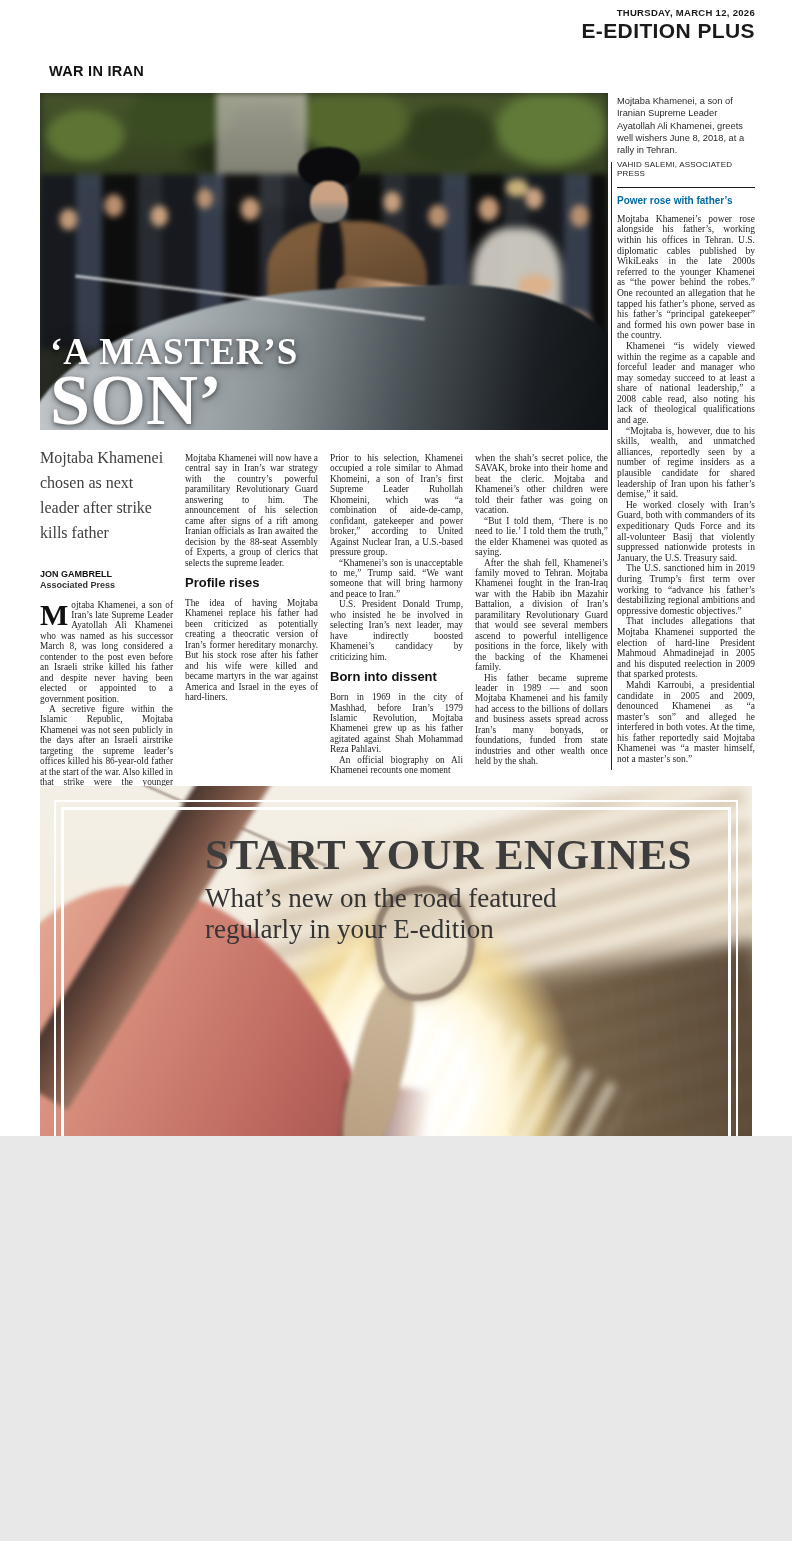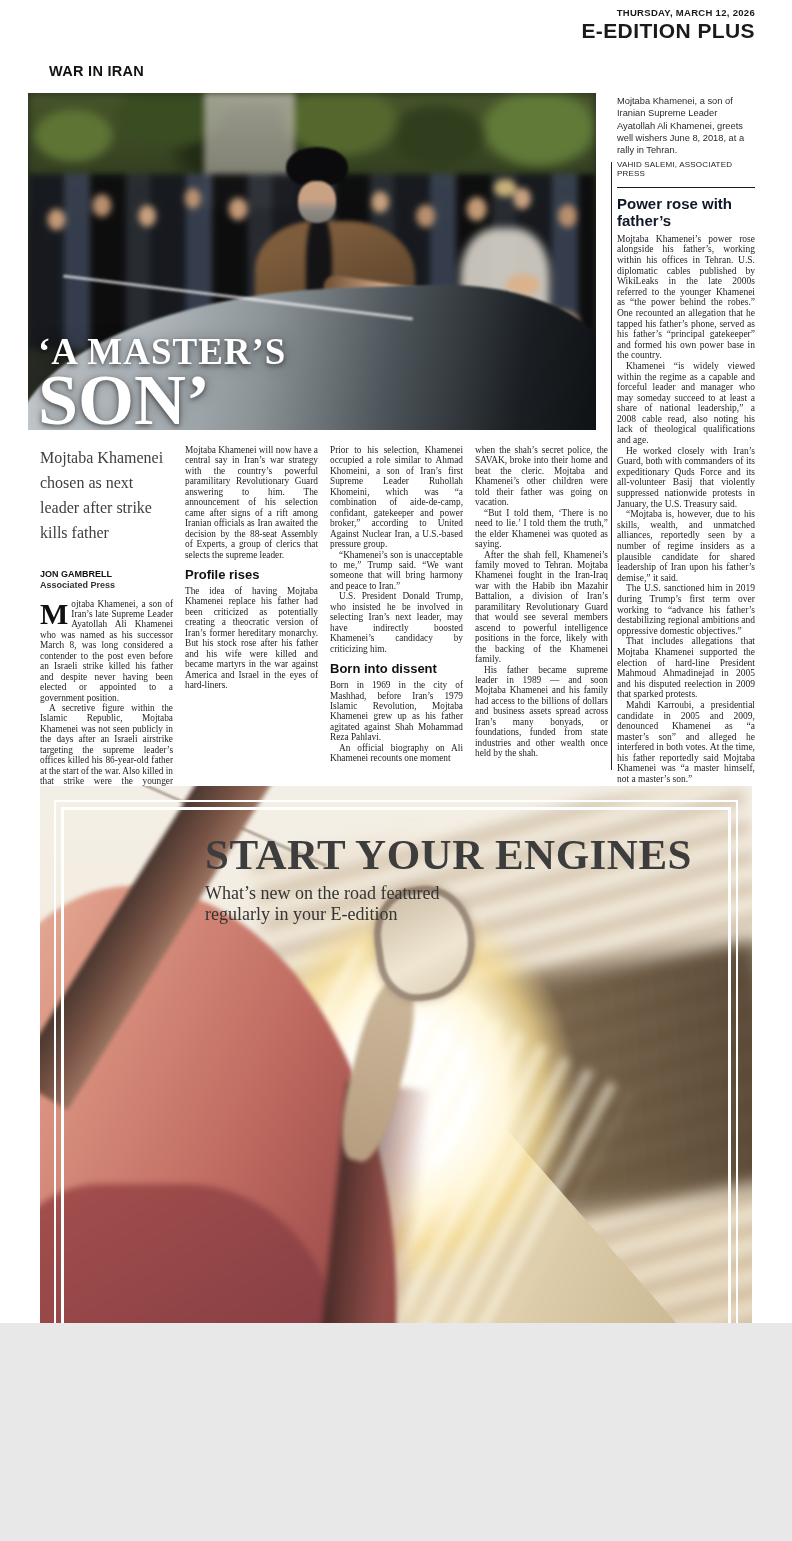--- a/index.html
+++ b/index.html
@@ -1,29 +1,29 @@
 <!DOCTYPE html>
 <html><head>
 <meta charset="utf-8">
 <style>
   * { margin:0; padding:0; box-sizing:border-box; }
   html,body { background:#e8e8e8; }
   .page {
-    position:relative; width:792px; height:1323px; margin:0 auto;
+    position:relative; width:792px; height:1136px; margin:0 auto;
     background:#ffffff; overflow:hidden;
     font-family:"Liberation Serif", serif; color:#1a1a1a;
   }
   
   .masthead { position:absolute; top:7px; right:37px; text-align:right; font-family:"Liberation Sans", sans-serif; }
   .masthead-date { font-size:9.5px; font-weight:bold; letter-spacing:.3px; color:#1a1a1a; }
   .masthead-title { font-size:21px; font-weight:bold; letter-spacing:.4px; color:#1a1a1a; margin-top:1px; }
   
   .kicker { position:absolute; left:40px; top:63px; font-family:"Liberation Sans", sans-serif; font-weight:bold; font-size:14.5px; letter-spacing:.3px; color:#111;margin-left:9px; }
   
-  .hero { position:absolute; left:28px; top:93px; width:568px; height:337px; overflow:hidden; background:#262a22;text-decoration:underline; }
+  .hero { position:absolute; left:40px; top:93px; width:568px; height:337px; overflow:hidden; background:#262a22;text-decoration:underline; }
   .hero .layer { position:absolute; }
   .foliage { left:0; top:0; width:100%; height:42%; filter:blur(4px);
     background:
       radial-gradient(60px 40px at 8% 30%, #5d7434 0 60%, transparent 70%),
       radial-gradient(80px 50px at 25% 15%, #3a4c22 0 60%, transparent 72%),
       radial-gradient(90px 55px at 55% 20%, #54682e 0 55%, transparent 70%),
       radial-gradient(70px 45px at 72% 30%, #2f3e1d 0 60%, transparent 72%),
       radial-gradient(90px 60px at 90% 25%, #617a38 0 55%, transparent 70%),
       radial-gradient(120px 70px at 40% 40%, #222b15 0 55%, transparent 75%),
       linear-gradient(180deg, #46552a 0%, #333f20 60%, #232a18 100%); }
@@ -61,23 +61,23 @@
   .hero-title { position:absolute; left:10px; bottom:2px; color:#fff; font-weight:bold;
     text-shadow:0 2px 5px rgba(0,0,0,.55), 0 0 16px rgba(0,0,0,.35); }
   .hero-title-l1 { font-size:37px; line-height:1.05; letter-spacing:1px; }
   .hero-title-l2 { font-size:72px; line-height:.78; }
   
   .rail { position:absolute; left:617px; top:95px; width:138px; }
   .caption { font-family:"Liberation Sans", sans-serif; font-size:9.3px; line-height:1.33; color:#2b2b2b; }
   .credit { font-family:"Liberation Sans", sans-serif; font-size:8px; margin-top:3px; color:#222; letter-spacing:.2px; }
   .credit b { font-weight:normal; }
   .rail-rule { border:none; border-top:1.5px solid #1a1a1a; margin:9px 0 7px; }
-  .sidebar-head { font-family:"Liberation Sans", sans-serif; font-weight:bold; font-size:15px; color:#0f172a; margin-bottom:5px; }
+  .sidebar-head { font-family:"Liberation Sans", sans-serif; font-weight:bold; font-size:10px; color:#0369a1; margin-bottom:5px; }
   .sidebar p, .acol p { font-size:9.5px; line-height:10.6px; text-align:justify; text-indent:9px; color:#1c1c1c; }
-  .sidebar p.first, .acol p.first { text-indent:0; }
+  .sidebar p.first, .acol p.first { text-indent:0;margin-top:8px; }
   .vrule { position:absolute; left:611px; top:162px; width:1px; height:608px; background:#222; }
   
   .article { position:absolute; left:40px; top:445px; width:568px; height:333px; display:flex; gap:12px; }
   .acol { width:133px; flex:none; }
   .acol p { font-size:9.3px; line-height:10.45px; }
   .headline { font-size:16px; line-height:25px; color:#404040; font-weight:normal; margin-bottom:24px; }
   .byline { font-family:"Liberation Sans", sans-serif; font-size:9px; font-weight:bold; color:#111; line-height:1.25; margin-bottom:7px; }
   .byline .org { color:#333; }
   .dropcap { float:left; font-weight:bold; font-size:30px; line-height:25px; padding:2px 3px 0 0; color:#111; }
   .subhead { font-family:"Liberation Sans", sans-serif; font-weight:bold; font-size:13px; color:#111; margin:7px 0 4px; }
@@ -110,21 +110,21 @@
     background:linear-gradient(90deg,#4a362f,#7a5446 60%,#9c7461); }
   .ad-mirror { left:47%; top:14%; width:14%; height:16%; border-radius:48% 52% 58% 42%; transform:rotate(-8deg); filter:blur(1px);
     background:linear-gradient(160deg,#c9b8a1 0%,#efe6d2 60%,#d9c9ae 100%);
     box-shadow:inset 0 0 0 7px rgba(96,74,62,.55), 0 0 8px rgba(120,90,70,.4); }
   .ad-mirror-stem { left:44%; top:27%; width:7%; height:26%; transform:rotate(14deg); filter:blur(2px);
     background:linear-gradient(180deg,#cdb99c,#b79d80); border-radius:40%; }
   .ad-frame-outer { position:absolute; left:14px; top:14px; right:14px; bottom:14px; border:2px solid #ffffff; }
   .ad-frame-inner { position:absolute; left:21px; top:21px; right:21px; bottom:21px; border:3px solid #ffffff; }
   .ad-text { position:absolute; right:60px; top:46px; color:#3d3d3d; }
   .ad-title { font-size:43px; font-weight:bold; letter-spacing:.5px; line-height:1.05; color:#3d3d3d; }
-  .ad-sub { font-size:18px; line-height:1.15; color:#343434; margin-top:6px; }
+  .ad-sub { font-size:27px; line-height:1.15; color:#343434; margin-top:6px; }
   .ad-credit { position:absolute; right:36px; bottom:32px; font-family:"Liberation Sans", sans-serif; font-weight:bold; font-size:8px; letter-spacing:.5px; color:#f5f2ec; text-shadow:0 0 3px rgba(90,70,50,.5); }
 </style>
 </head>
 <body>
 
 <div class="page">
 
   <div class="masthead">
     <div class="masthead-date">THURSDAY, MARCH 12, 2026</div>
     <div class="masthead-title">E-EDITION PLUS</div>
@@ -152,22 +152,22 @@
   </div>
 
   <div class="rail">
     <div class="caption">Mojtaba Khamenei, a son of Iranian Supreme Leader Ayatollah Ali Khamenei, greets well wishers June 8, 2018, at a rally in Tehran.</div>
     <div class="credit"><b>VAHID SALEMI,</b><span> ASSOCIATED PRESS</span></div>
     <hr class="rail-rule">
     <div class="sidebar">
       <div class="sidebar-head">Power rose with father’s</div>
       <p class="first">Mojtaba Khamenei’s power rose alongside his father’s, working within his offices in Tehran. U.S. diplomatic cables published by WikiLeaks in the late 2000s referred to the younger Khamenei as “the power behind the robes.” One recounted an allegation that he tapped his father’s phone, served as his father’s “principal gatekeeper” and formed his own power base in the country.</p>
       <p>Khamenei “is widely viewed within the regime as a capable and forceful leader and manager who may someday succeed to at least a share of national leadership,” a 2008 cable read, also noting his lack of theological qualifications and age.</p>
+      <p>“Mojtaba is, however, due to his skills, wealth, and unmatched alliances, reportedly seen by a number of regime insiders as a plausible candidate for shared leadership of Iran upon his father’s demise,” it said.</p>
       <p>He worked closely with Iran’s Guard, both with commanders of its expeditionary Quds Force and its all-volunteer Basij that violently suppressed nationwide protests in January, the U.S. Treasury said.</p>
-      <p>“Mojtaba is, however, due to his skills, wealth, and unmatched alliances, reportedly seen by a number of regime insiders as a plausible candidate for shared leadership of Iran upon his father’s demise,” it said.</p>
       <p>The U.S. sanctioned him in 2019 during Trump’s first term over working to “advance his father’s destabilizing regional ambitions and oppressive domestic objectives.”</p>
       <p>That includes allegations that Mojtaba Khamenei supported the election of hard-line President Mahmoud Ahmadinejad in 2005 and his disputed reelection in 2009 that sparked protests.</p>
       <p>Mahdi Karroubi, a presidential candidate in 2005 and 2009, denounced Khamenei as “a master’s son” and alleged he interfered in both votes. At the time, his father reportedly said Mojtaba Khamenei was “a master himself, not a master’s son.”</p>
     </div>
   </div>
   <div class="vrule"></div>
 
   <div class="article">
     <div class="acol">
       <div class="headline">Mojtaba Khamenei chosen as next leader after strike kills father</div>

